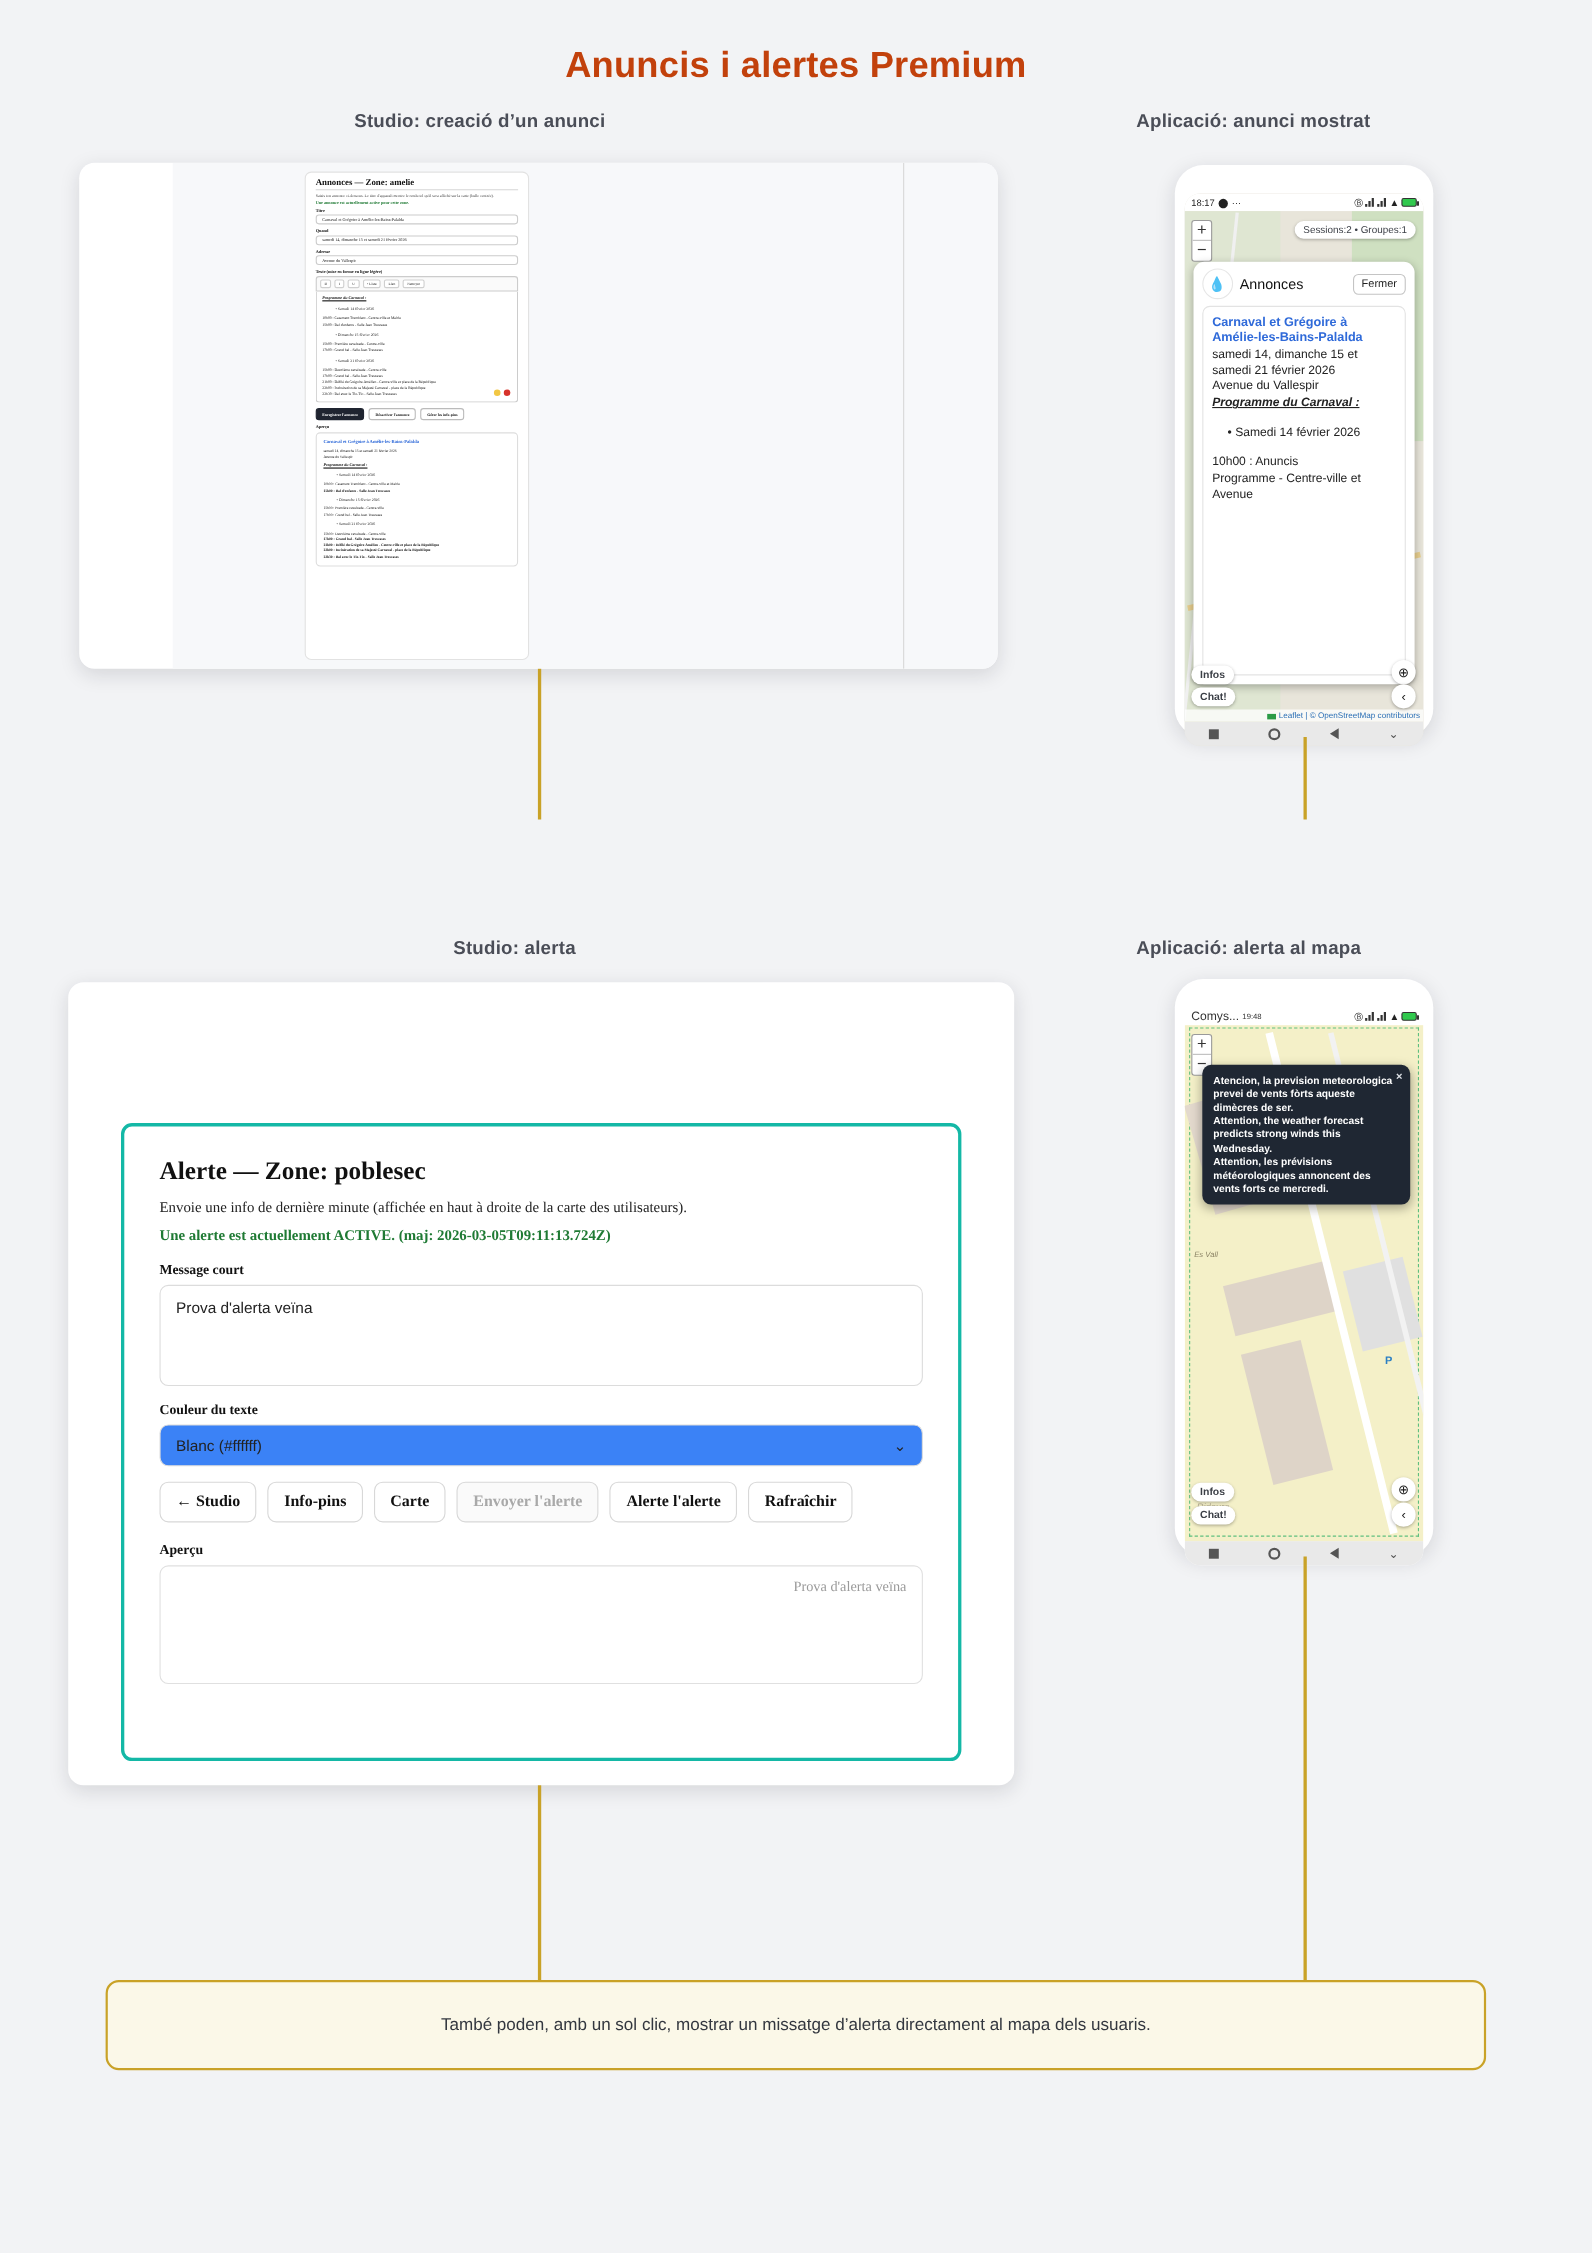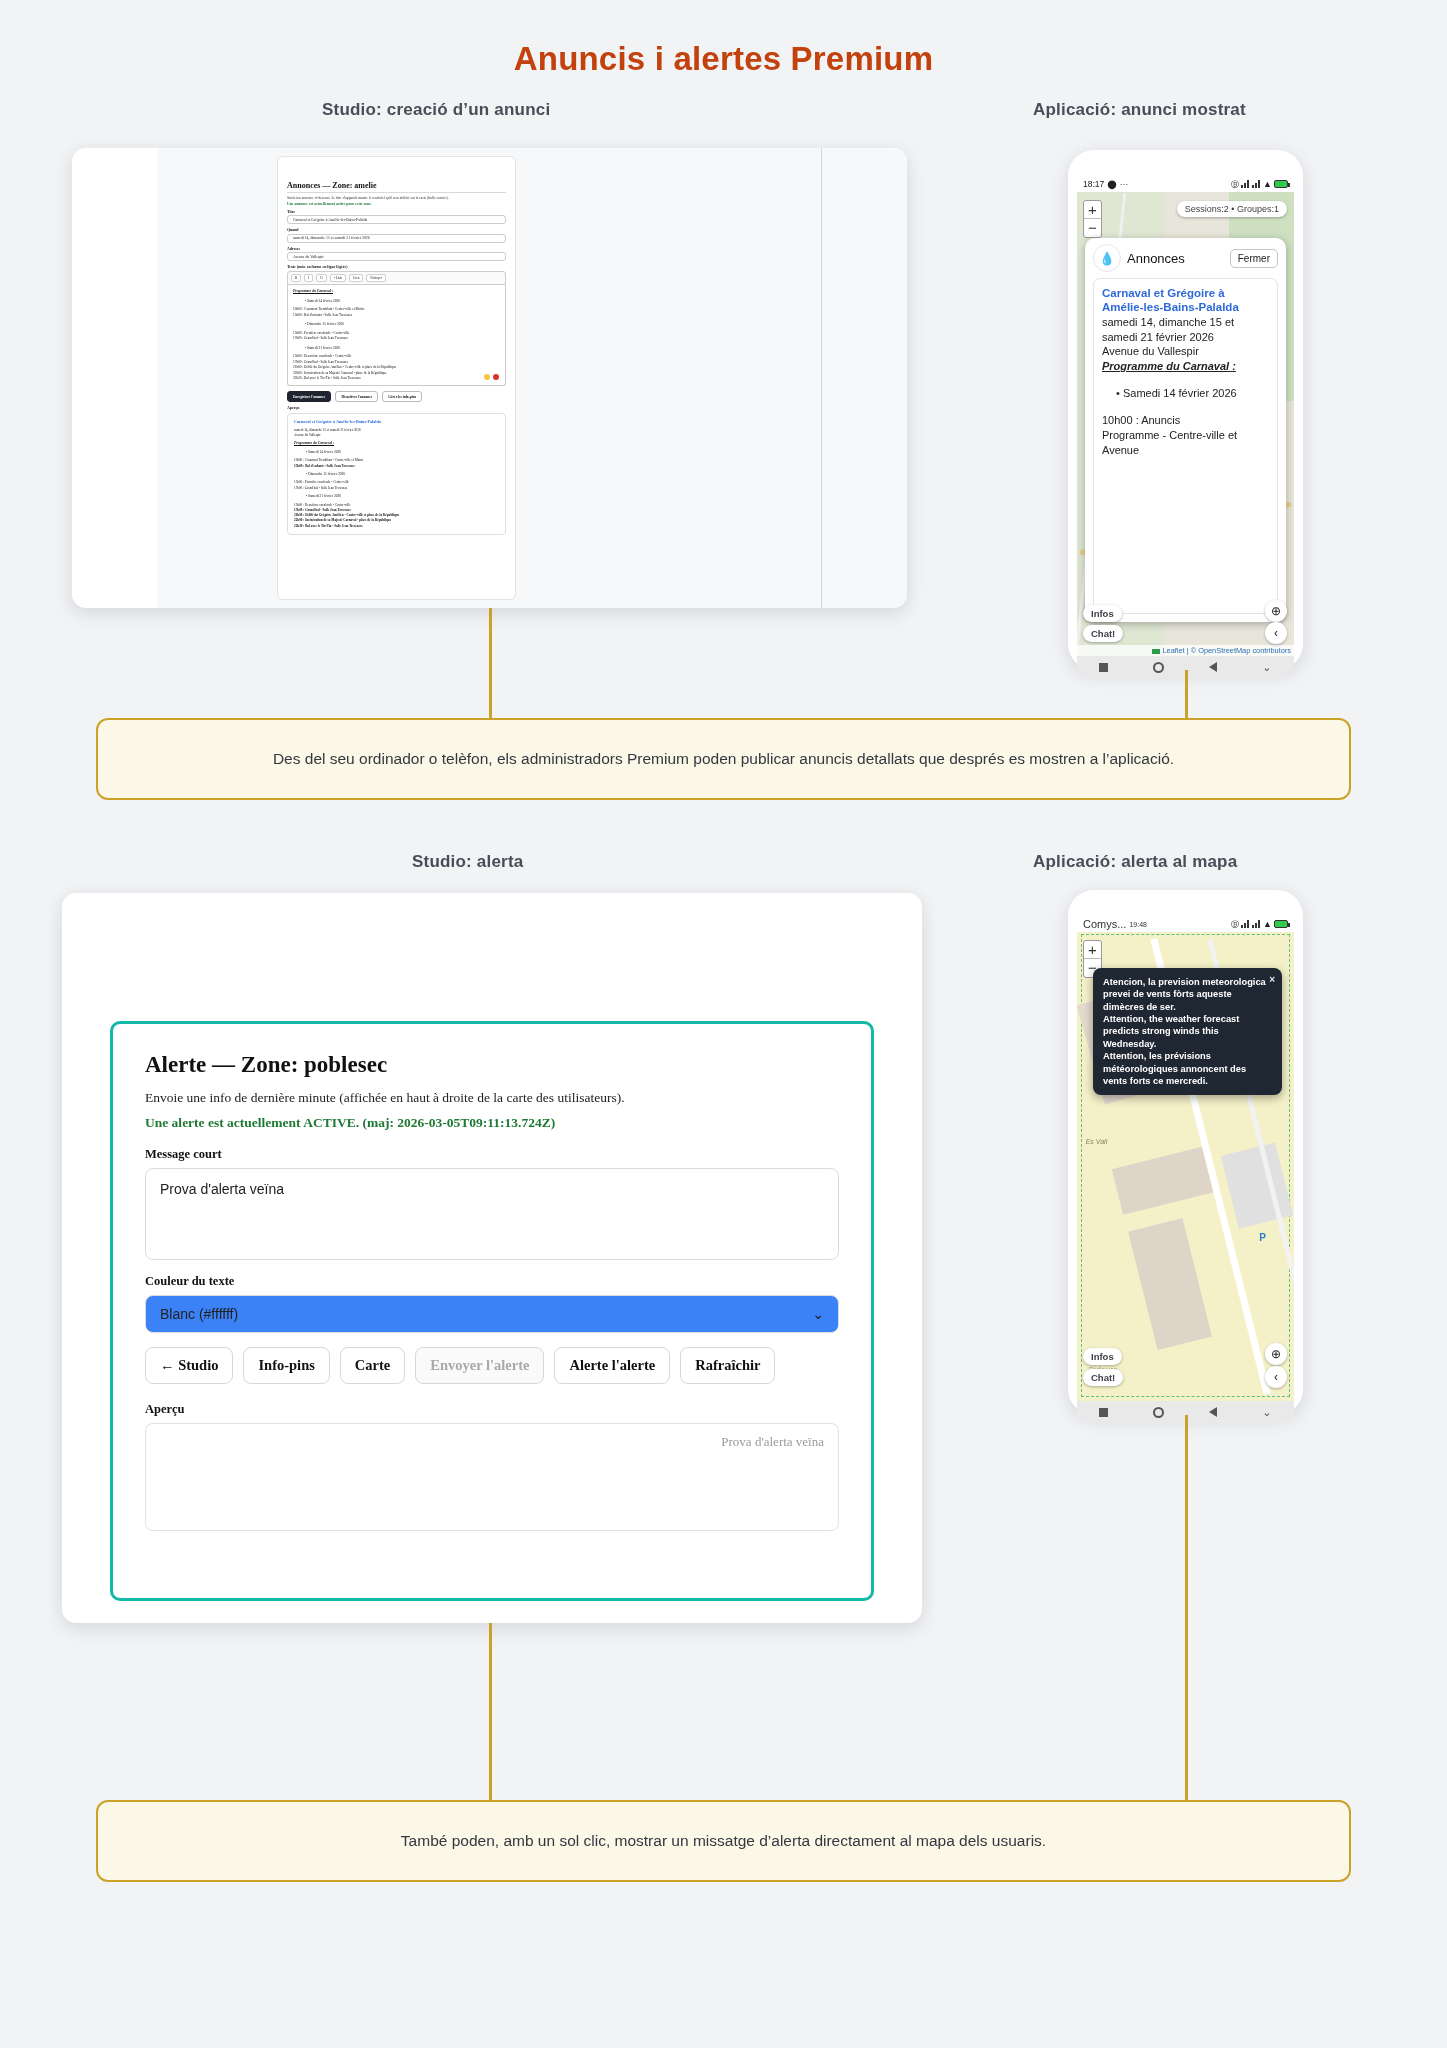--- a/index.html
+++ b/index.html
@@ -162,23 +162,23 @@
   .toast-x { position:absolute; right:7px; top:5px; font-size:10px; color:#dfe3e8; }
 
   .attribution {
     position:absolute; bottom:0; right:0; left:0; background:rgba(255,255,255,.75);
     font-size:7.4px; color:#2b6fb5; text-align:right; padding:1px 3px; z-index:6;
   }
   .attribution .leaf{display:inline-block;width:8px;height:5px;background:#2b9b46;vertical-align:middle;margin-right:2px;}
 
   
   .studio1-inner {
-    position:absolute; left:205px; top:8px; width:239px; bottom:8px;
+    position:absolute; left:205px; top:8px; width:204px; bottom:8px;
     background:#fff; border:1px solid #e2e2e2; border-radius:6px;
-    padding:24px 9px; overflow:hidden;
+    padding:4px 9px; overflow:hidden;
     font-family:"Liberation Serif", serif; color:#111;
   }
   .s1-title{font-size:8px;font-weight:bold;border-bottom:1px solid #d9d9d9;padding-bottom:2px;margin-bottom:3px;}
   .s1-sub{font-size:3.6px;color:#333;line-height:1.35;}
   .s1-ok{font-size:3.8px;color:#1f7a34;font-weight:bold;margin-top:1px;}
   .s1-lab{font-size:3.9px;font-weight:bold;margin:4px 0 1.5px;}
   .s1-inp{border:1px solid #ccc;border-radius:3px;height:9px;font-size:3.8px;display:flex;align-items:center;padding:0 5px;color:#222;}
   .s1-toolbar{border:1px solid #ccc;border-radius:3px 3px 0 0;background:#fafafa;display:flex;gap:3px;padding:2px 3px;}
   .s1-tb{border:1px solid #cfcfcf;border-radius:2px;background:#fff;font-size:3.3px;padding:1px 3px;color:#222;}
   .s1-editor{border:1px solid #ccc;border-top:none;border-radius:0 0 3px 3px;padding:4px 5px;font-size:3.5px;line-height:1.6;position:relative;min-height:95px;}
@@ -392,21 +392,20 @@
         <span class="nav-ci"></span>
         <span class="nav-tr"></span>
         <span class="nav-dn">⌄</span>
       </div>
     </div>
   </div>
 
   <div class="conn" style="left:489px; top:608px; height:137px;"></div>
   <div class="conn" style="left:1185px; top:670px; height:75px;"></div>
 
-  <div class="callout" style="left:96px; top:718px; width:1255px; height:82px;">Des del seu ordinador o telèfon, els administradors Premium poden publicar anuncis detallats que després es mostren a l’aplicació.</div>
 
   <div style="position:absolute; left:0; top:852px; width:100%; height:26px;">
     <div class="cap" style="left:412px; top:0;">Studio: alerta</div>
     <div class="cap" style="left:1033px; top:0;">Aplicació: alerta al mapa</div>
   </div>
 
   <div class="shot-card" style="left:62px; top:893px; width:860px; height:730px;">
 
     <div style="position:absolute; left:48px; top:128px; right:48px; bottom:22px;
                 border:3px solid #14b8a6; border-radius:10px; background:#fff;

